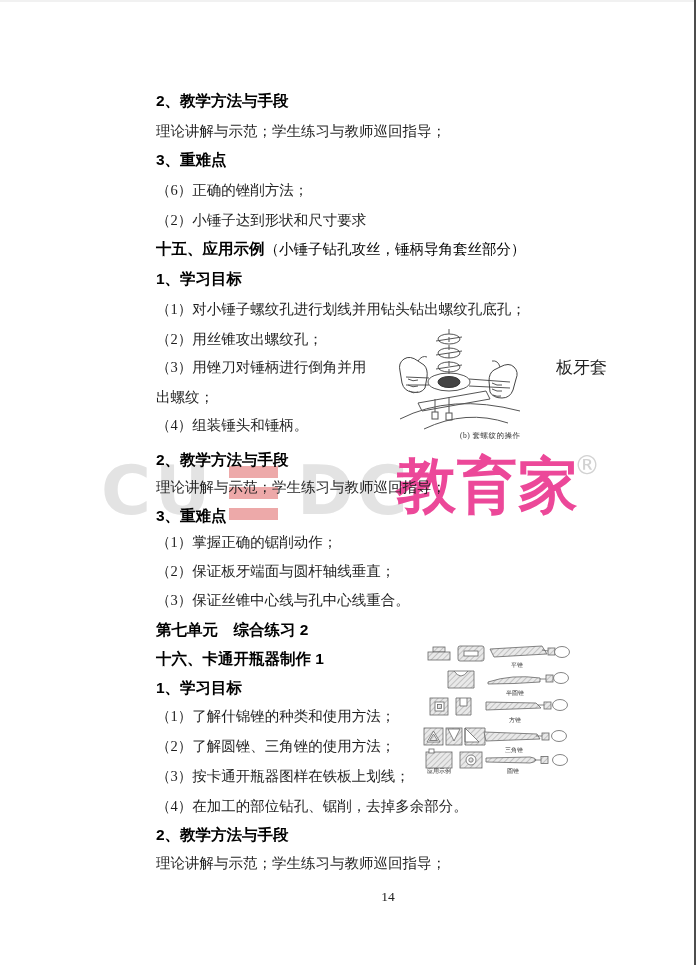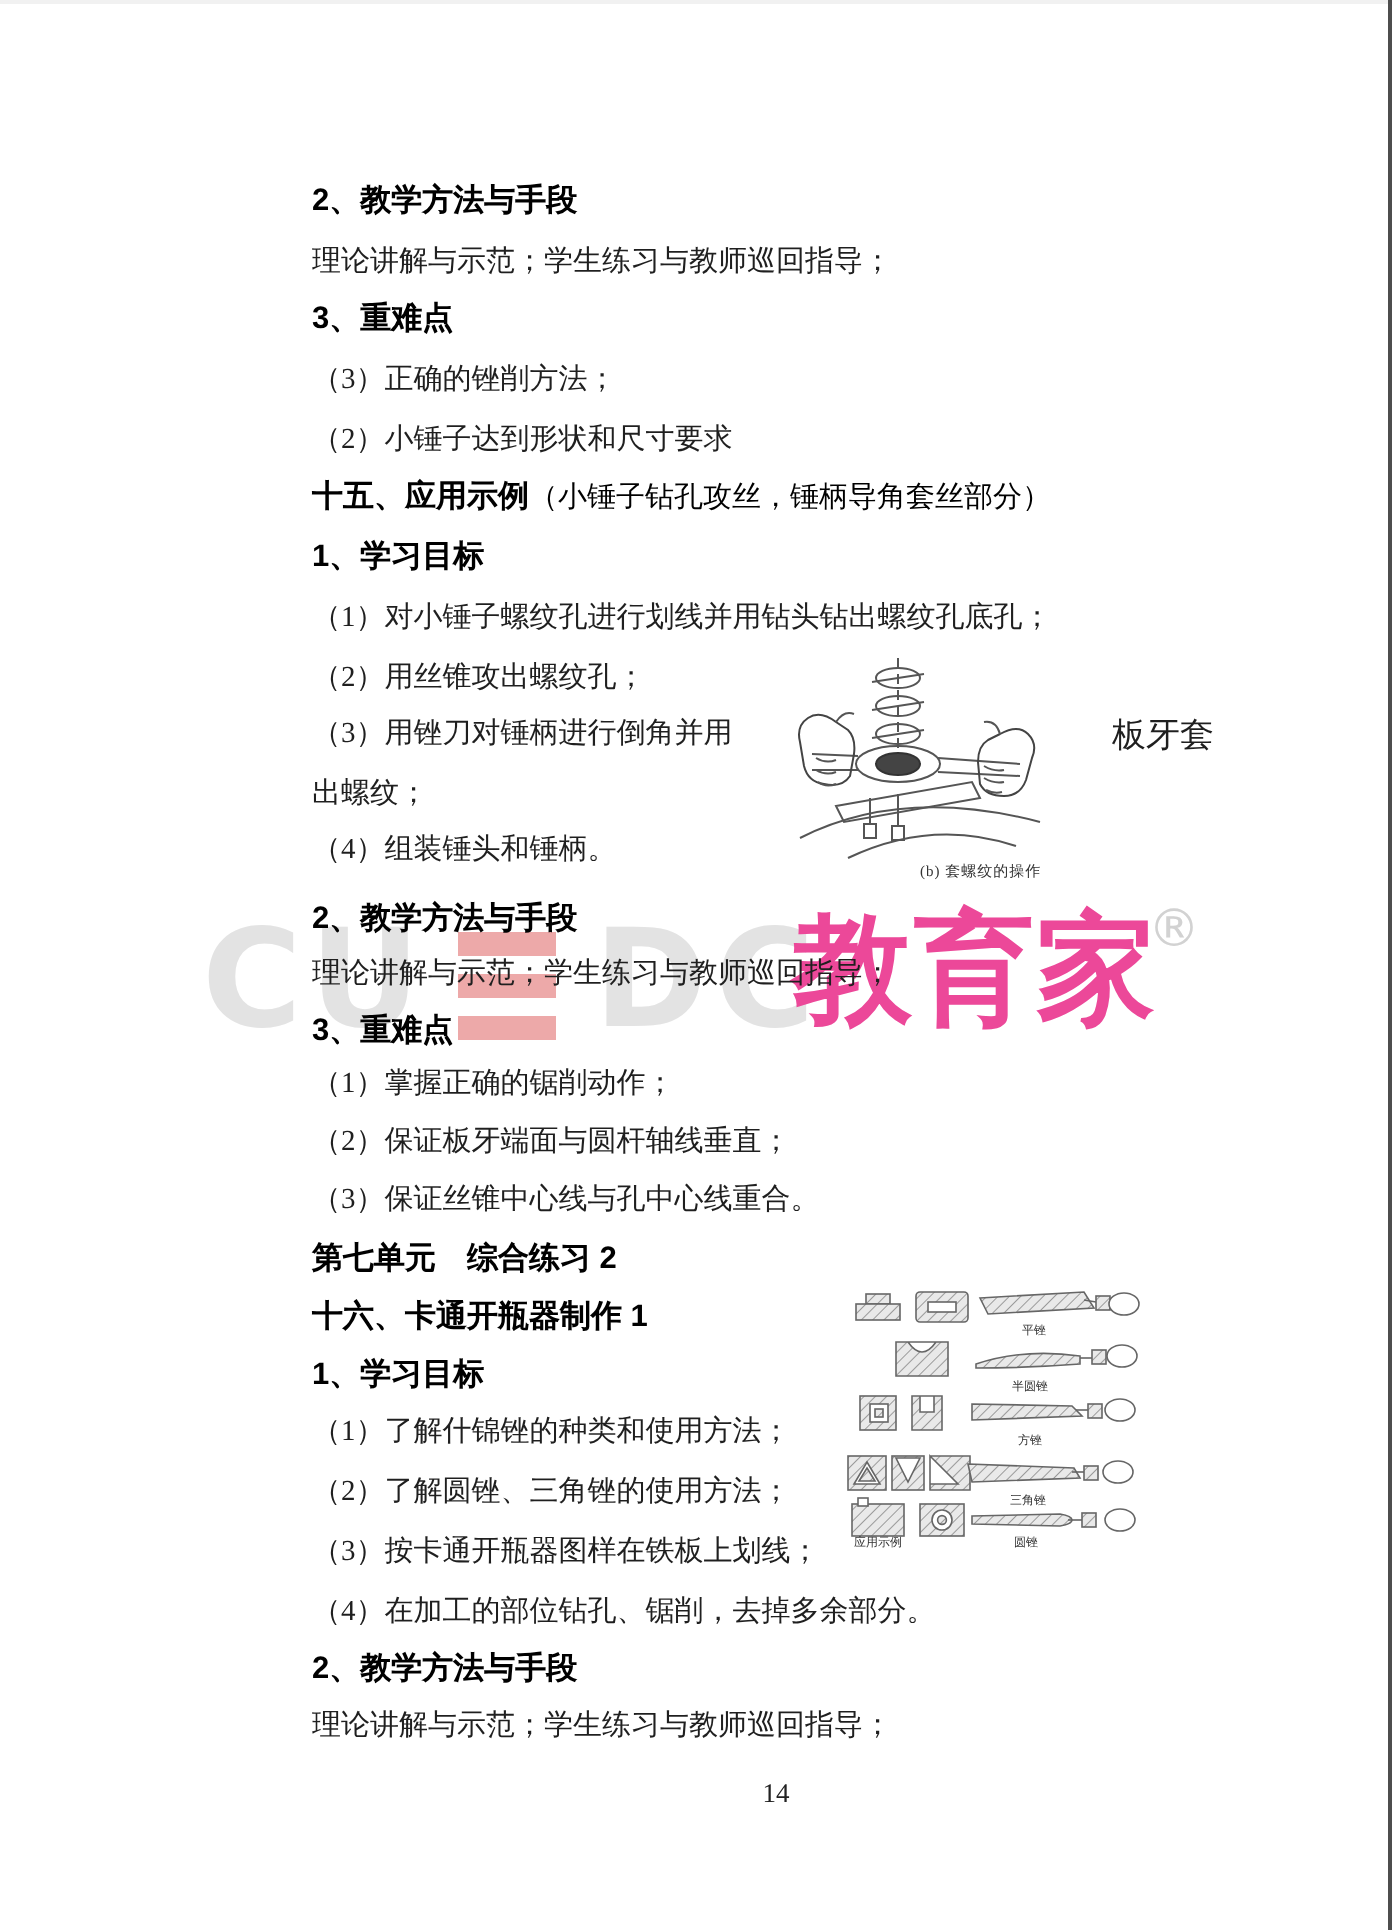--- a/index.html
+++ b/index.html
@@ -72,21 +72,21 @@
     <div class="wm-bar" style="top:42px"></div>
   </div>
   <div class="wm wm-latin" style="left:282px;top:460px;">DC</div>
   <div class="wm wm-cjk" style="left:396px;top:456px;">教育家</div>
   <div class="wm wm-reg" style="left:574px;top:450px;">®</div>
 </div>
 
 <div class="ln b" style="top:91px">2、教学方法与手段</div>
 <div class="ln" style="top:122px">理论讲解与示范；学生练习与教师巡回指导；</div>
 <div class="ln b" style="top:150px">3、重难点</div>
-<div class="ln" style="top:181px">（3）正确的锉削方法；</div>
+<div class="ln" style="top:181px">（6）正确的锉削方法；</div>
 <div class="ln" style="top:211px">（2）小锤子达到形状和尺寸要求</div>
 
 <div class="ln b" style="top:239px"><span>十五、应用示例</span><span class="note">（小锤子钻孔攻丝，锤柄导角套丝部分）</span></div>
 
 <div class="ln b" style="top:269px">1、学习目标</div>
 <div class="ln" style="top:300px">（1）对小锤子螺纹孔进行划线并用钻头钻出螺纹孔底孔；</div>
 <div class="ln" style="top:330px">（2）用丝锥攻出螺纹孔；</div>
 <div class="ln" style="top:358px">（3）用锉刀对锤柄进行倒角并用</div>
 <div class="side-label">板牙套</div>
 <div class="ln" style="top:388px">出螺纹；</div>

